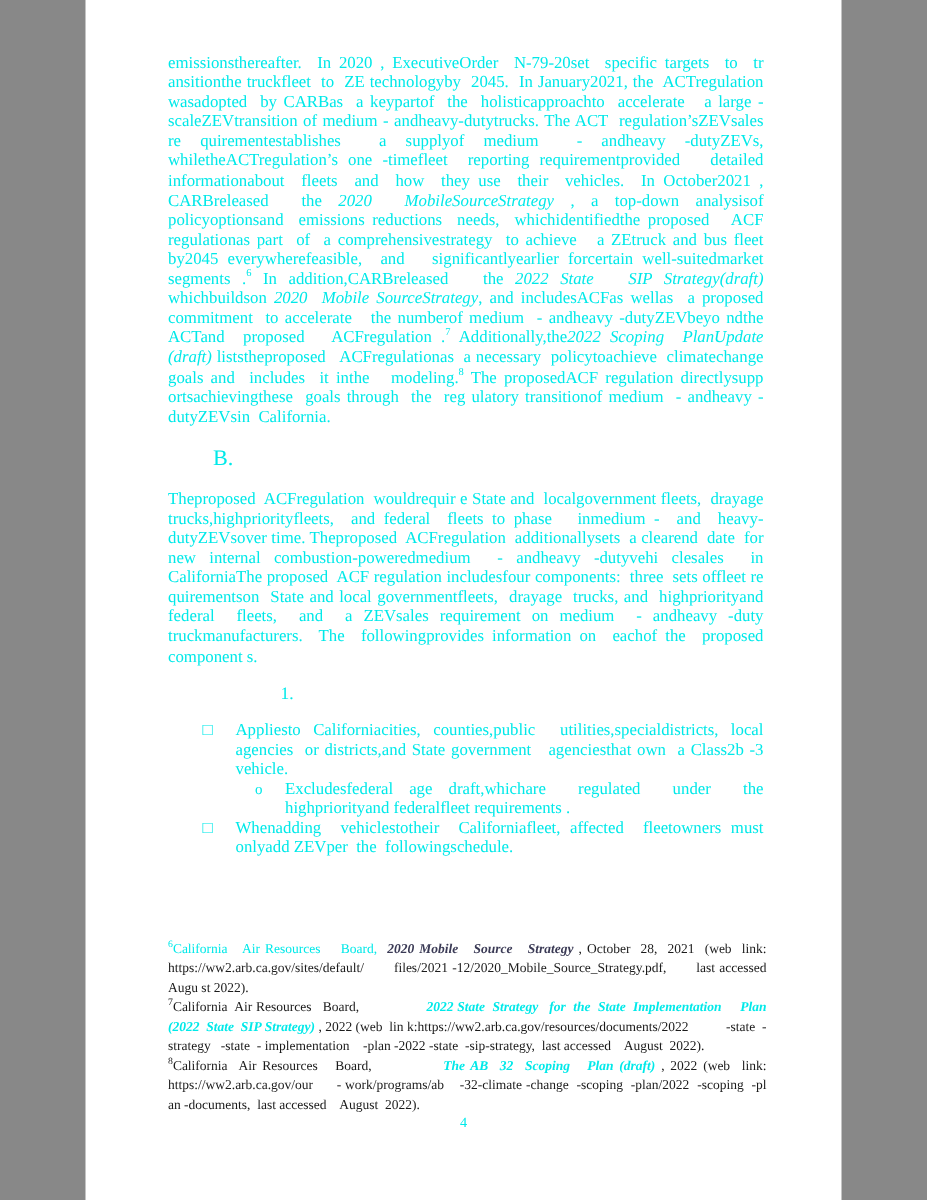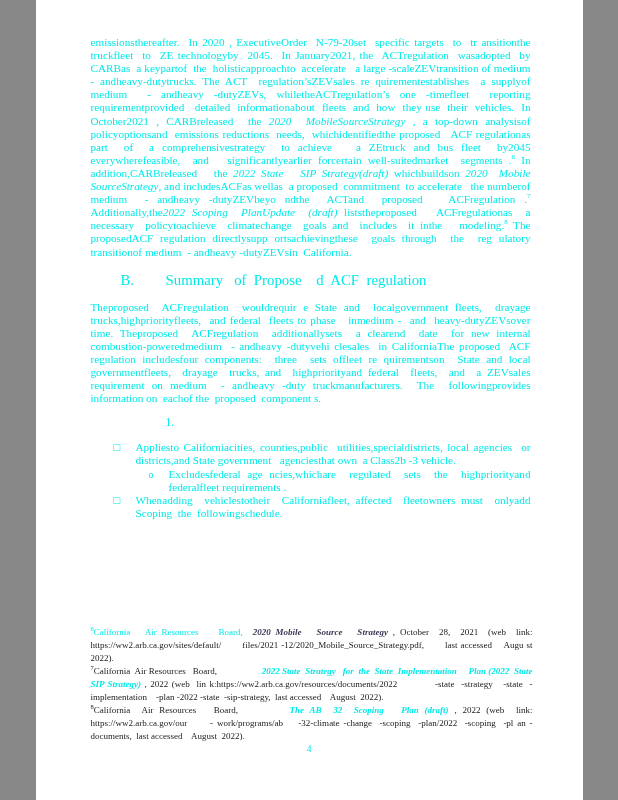--- a/index.html
+++ b/index.html
@@ -3,21 +3,20 @@
 <meta charset="utf-8">
 <style>
   html,body{margin:0;padding:0;background:#888;}
   .page{
     position:relative;
     width:504px;height:800px;
     background:#ffffff;
     font-family:"Liberation Serif","DejaVu Serif",serif;
     overflow:hidden;
     margin:0 auto;
-    padding-left:43px;
   }
   .content{
     position:absolute;
     left:55px; right:52px; top:36px;
   }
   .body-text{
     color:#00E9E9;
     font-size:11.2px;
     line-height:13.1px;
     text-align:justify;
@@ -92,41 +91,40 @@
 </head>
 <body>
 
 <div class="page">
   <div class="content">
 
     <p class="body-text"><span>emissionsthereafter.  In 2020 , ExecutiveOrder  N-79-20set  specific targets  to  tr ansitionthe truckfleet  to  ZE technologyby  2045.  In January2021, the  ACTregulation  wasadopted  by CARBas  a keypartof  the  holisticapproachto  accelerate   a large -scaleZEVtransition of medium - andheavy-dutytrucks. The ACT  regulation’sZEVsales re quirementestablishes  a supplyof medium  - andheavy -dutyZEVs, whiletheACTregulation’s one -timefleet  reporting requirementprovided   detailed  informationabout  fleets  and  how  they use  their  vehicles.  In October2021 , CARBreleased  the </span><span class="italic">2020  MobileSourceStrategy</span><span> , a top-down analysisof policyoptionsand  emissions reductions  needs,  whichidentifiedthe proposed   ACF regulationas part  of  a comprehensivestrategy  to achieve   a ZEtruck and bus fleet  by2045 everywherefeasible,  and   significantlyearlier forcertain well-suitedmarket  segments .</span><sup class="ref">6</sup><span> In addition,CARBreleased   the </span><span class="italic">2022 State   SIP Strategy(draft)</span><span> whichbuildson </span><span class="italic">2020  Mobile SourceStrategy</span><span>, and includesACFas wellas  a proposed  commitment  to accelerate   the numberof medium  - andheavy -dutyZEVbeyo ndthe  ACTand  proposed   ACFregulation .</span><sup class="ref">7</sup><span> Additionally,the</span><span class="italic">2022 Scoping  PlanUpdate  (draft)</span><span> liststheproposed   ACFregulationas  a necessary  policytoachieve  climatechange  goals and  includes  it inthe   modeling.</span><sup class="ref">8</sup><span> The proposedACF regulation directlysupp ortsachievingthese  goals through  the  reg ulatory transitionof medium  - andheavy -dutyZEVsin  California.</span></p>
 
     <div class="heading-b">
       <span class="label">B.</span>
-      <span>Summary   of  Propose    d  ACF  regulation</span>
     </div>
 
     <p class="body-text">Theproposed  ACFregulation  wouldrequir e State and  localgovernment fleets,  drayage trucks,highpriorityfleets,  and federal  fleets to phase   inmedium -  and  heavy-dutyZEVsover time. Theproposed  ACFregulation  additionallysets  a clearend  date  for new internal combustion-poweredmedium  - andheavy -dutyvehi clesales  in CaliforniaThe proposed  ACF regulation includesfour components:  three  sets offleet re quirementson  State and local governmentfleets,  drayage  trucks, and  highpriorityand federal  fleets,  and  a ZEVsales requirement on medium  - andheavy -duty truckmanufacturers.  The  followingprovides information on  eachof the  proposed  component s.</p>
 
     <div class="heading-1">
       <span class="label">1.</span>
     </div>
 
     <div class="bullets">
       <div class="bullet-row lvl1">
         <span class="marker">□</span>
         <span class="btext">Appliesto Californiacities, counties,public  utilities,specialdistricts, local agencies  or districts,and State government   agenciesthat own  a Class2b -3 vehicle.</span>
       </div>
       <div class="bullet-row lvl2">
         <span class="marker">o</span>
-        <span class="btext">Excludesfederal age ncies,whichare  regulated  sets  the  highpriorityand federalfleet requirements .</span>
+        <span class="btext">Excludesfederal age draft,whichare  regulated  under  the  highpriorityand federalfleet requirements .</span>
       </div>
       <div class="bullet-row lvl1">
         <span class="marker">□</span>
-        <span class="btext">Whenadding  vehiclestotheir  Californiafleet, affected  fleetowners must  onlyadd Scoping  the  followingschedule.</span>
+        <span class="btext">Whenadding  vehiclestotheir  Californiafleet, affected  fleetowners must  onlyadd ZEVper  the  followingschedule.</span>
       </div>
     </div>
 
   </div>
 
   <div class="footnotes">
     <p class="footnote"><sup class="fn-sup fn-cyan">6</sup><span class="fn-cyan">California   Air Resources    Board,  </span><span class="fn-title title-dark">2020 Mobile   Source   Strategy</span><span> , October  28,  2021  (web  link: https://ww2.arb.ca.gov/sites/default/       files/2021 -12/2020_Mobile_Source_Strategy.pdf,       last accessed    Augu st 2022).</span></p>
     <p class="footnote"><sup class="fn-sup">7</sup><span>California  Air Resources   Board,  </span><span class="fn-title title-cyan">2022 State  Strategy   for  the  State  Implementation     Plan (2022  State  SIP Strategy)</span><span> , 2022 (web  lin k:https://ww2.arb.ca.gov/resources/documents/2022           -state  -strategy   -state  - implementation    -plan -2022 -state  -sip-strategy,  last accessed    August  2022).</span></p>
     <p class="footnote"><sup class="fn-sup">8</sup><span>California  Air Resources   Board,  </span><span class="fn-title title-cyan">The AB  32  Scoping   Plan (draft)</span><span> , 2022 (web  link: https://ww2.arb.ca.gov/our      - work/programs/ab    -32-climate -change  -scoping  -plan/2022  -scoping  -pl an -documents,  last accessed    August  2022).</span></p>
   </div>

